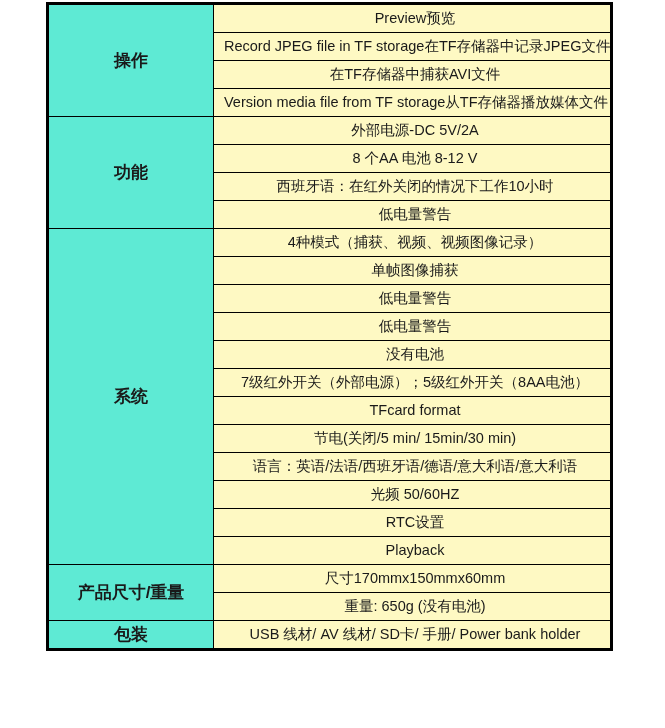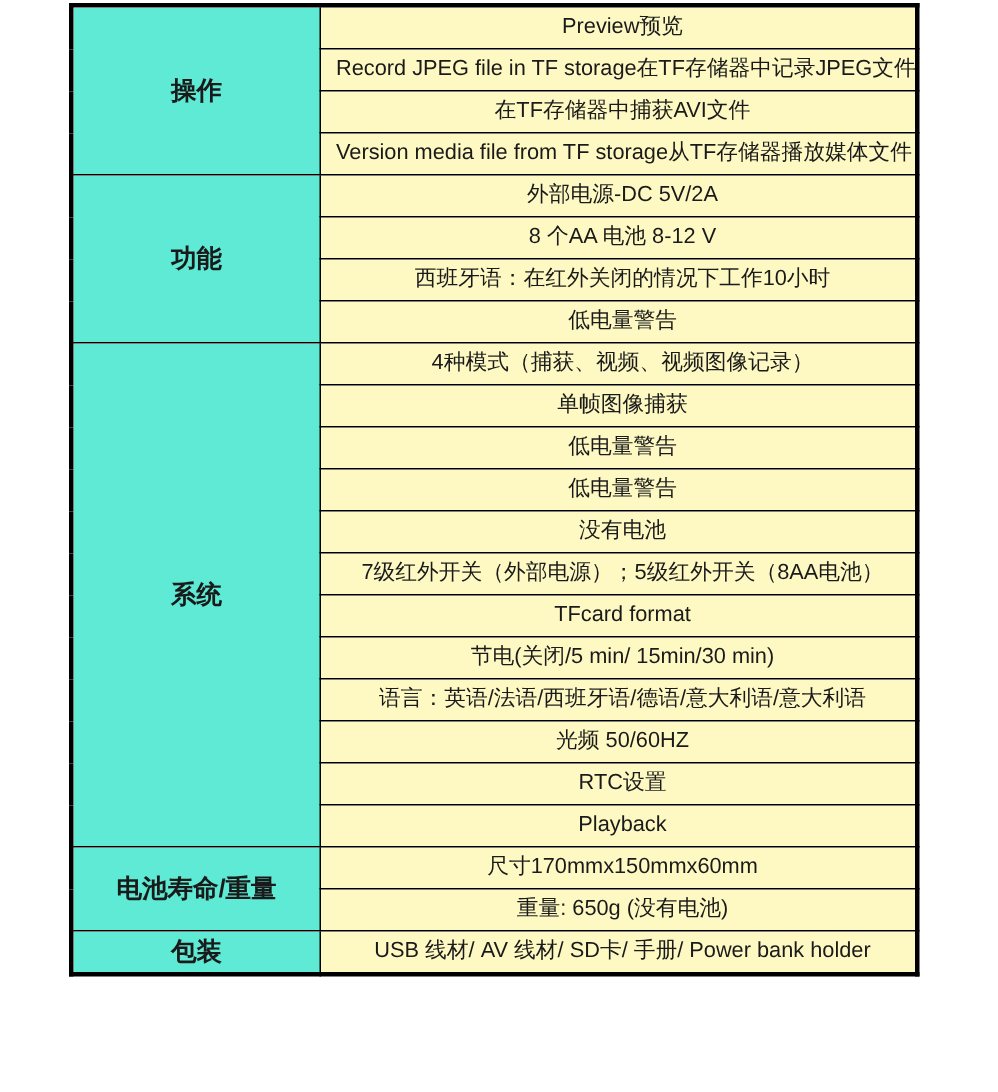--- a/index.html
+++ b/index.html
@@ -111,21 +111,21 @@
       <tr>
         <td>光频 50/60HZ</td>
       </tr>
       <tr>
         <td>RTC设置</td>
       </tr>
       <tr>
         <td>Playback</td>
       </tr>
       <tr>
-        <th rowspan="2">电池寿命/重量</th>
+        <th rowspan="2">产品尺寸/重量</th>
         <td>尺寸170mmx150mmx60mm</td>
       </tr>
       <tr>
         <td>重量: 650g (没有电池)</td>
       </tr>
       <tr>
         <th rowspan="1">包装</th>
         <td>USB 线材/ AV 线材/ SD卡/ 手册/ Power bank holder</td>
       </tr>
     </tbody>

